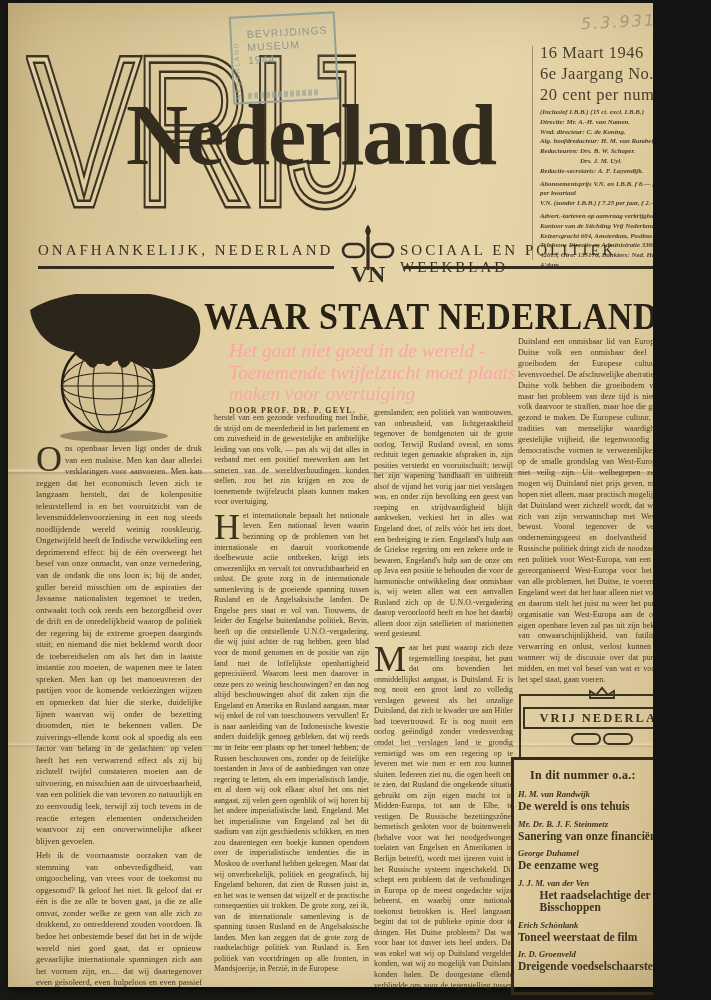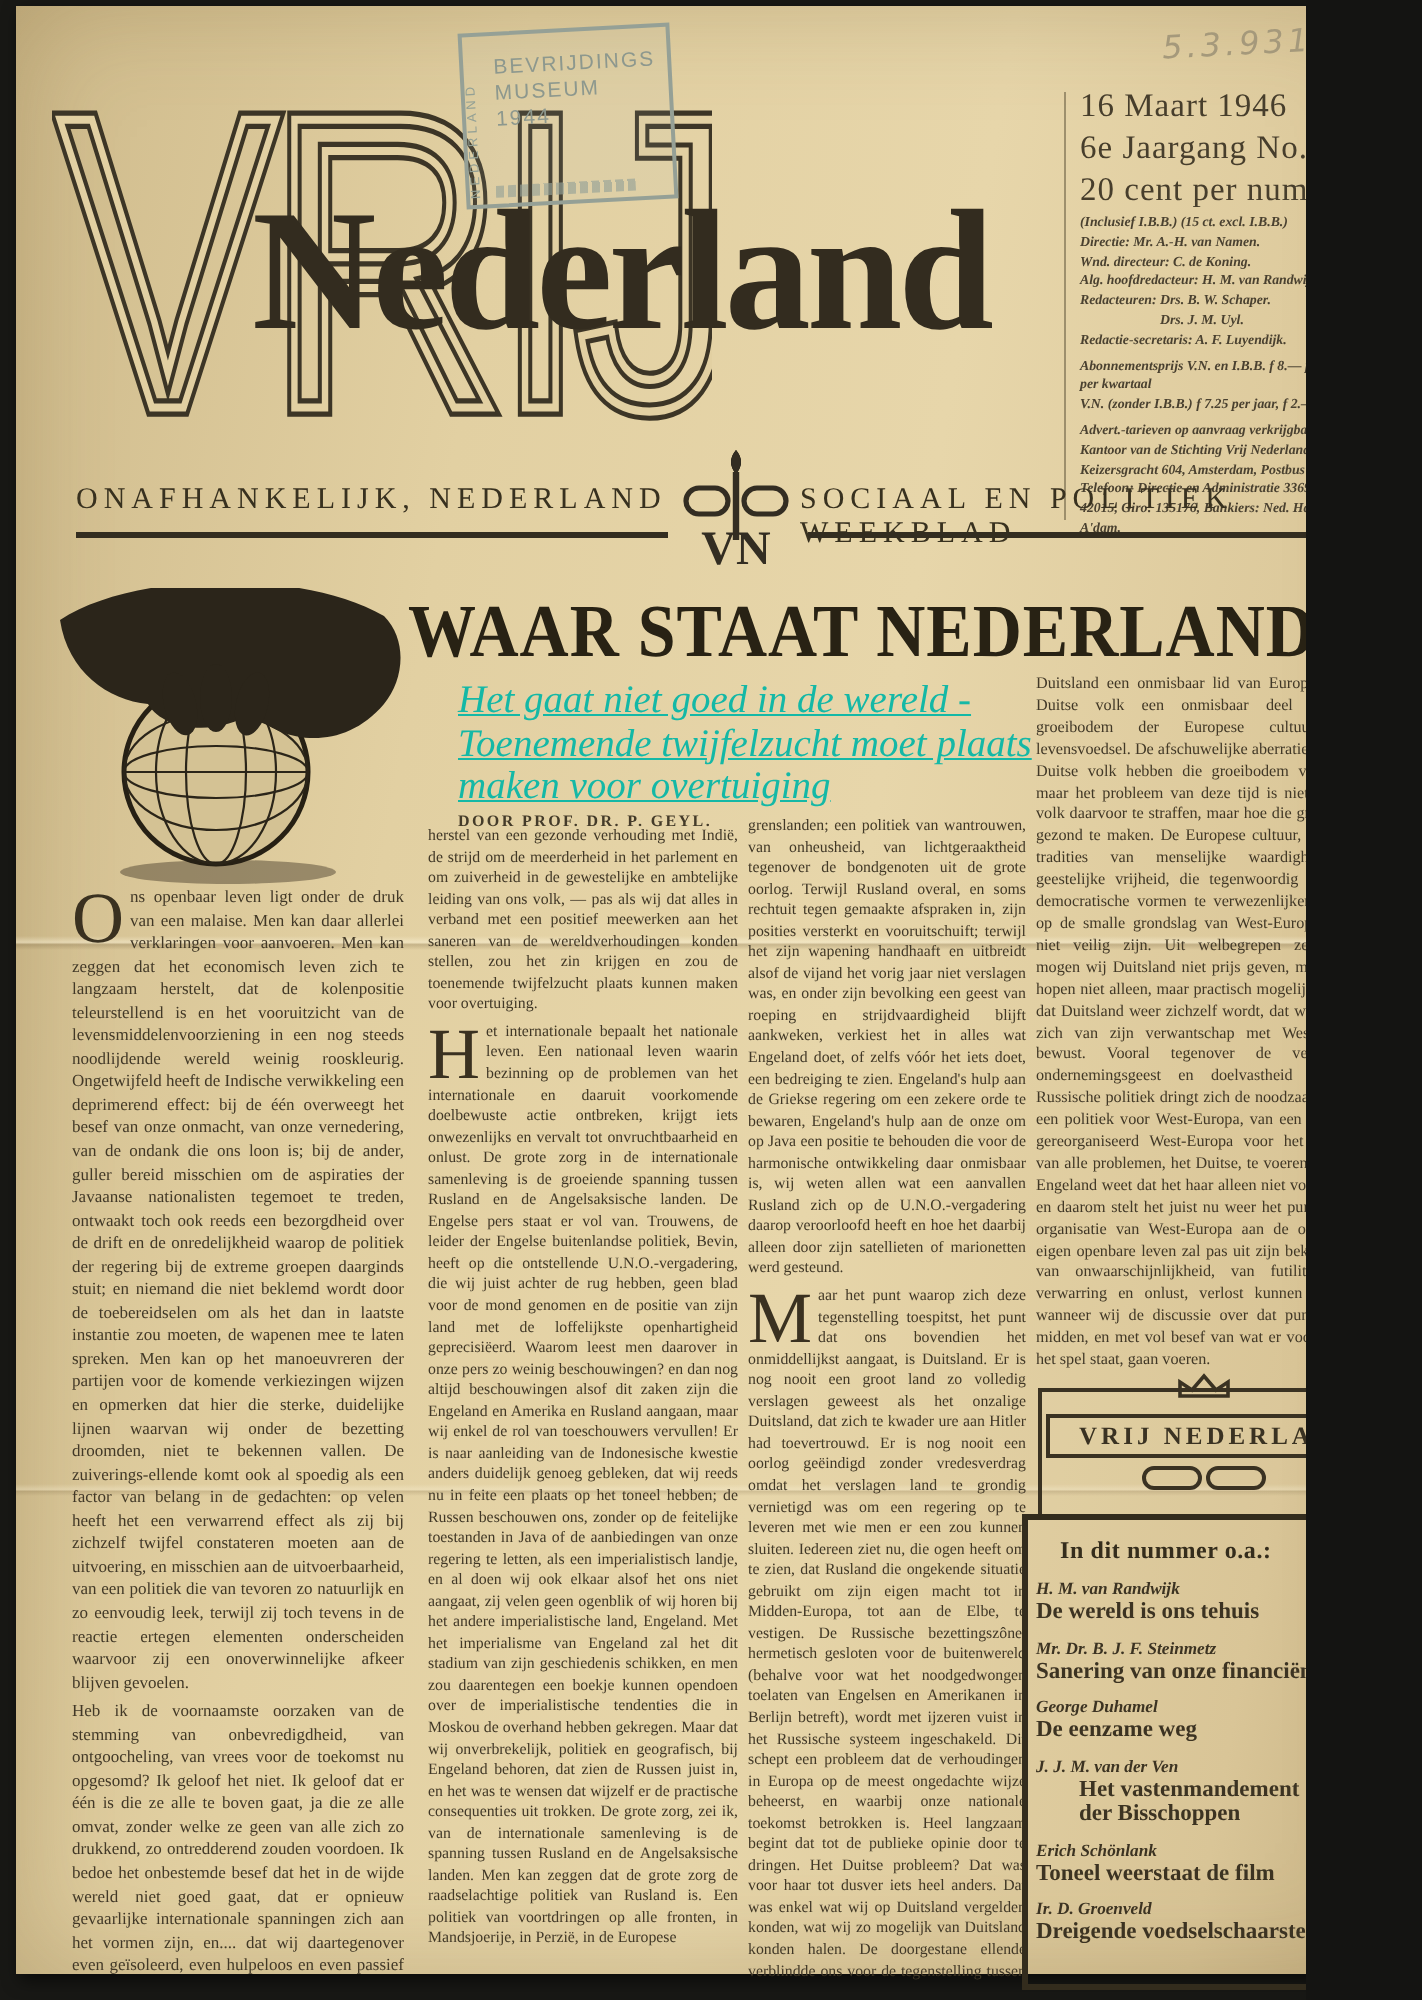--- a/index.html
+++ b/index.html
@@ -43,21 +43,21 @@
   .tag-right{left:400px;}
   .rule{position:absolute;top:266px;height:3px;background:#332d20;}
   .rule-left{left:38px;width:296px;}
   .rule-right{left:404px;width:290px;}
   .vn-emblem{position:absolute;left:336px;top:224px;z-index:5;}
 
   
   .headline{position:absolute;left:204px;top:296px;font-size:34px;font-weight:bold;
             letter-spacing:.5px;color:#282214;transform:scaleY(1.1);transform-origin:top left;white-space:nowrap;}
   .subhead{position:absolute;left:229px;top:340px;font-size:19.5px;font-style:italic;
-           color:#14b8a6;line-height:21.5px;font-weight:500;text-decoration:underline;}
+           color:#fca5a5;line-height:21.5px;font-weight:500;}
   .byline{position:absolute;left:229px;top:406px;font-size:8px;font-weight:bold;
           letter-spacing:1.2px;color:#443b29;}
   .illus{position:absolute;left:30px;top:294px;}
 
   
   .col{position:absolute;text-align:justify;color:#413827;overflow:hidden;}
   .col p{margin:0 0 3px 0;}
   #colA{left:36px;top:443px;width:166px;height:548px;font-size:8.5px;line-height:11.55px;}
   #colB{left:214px;top:413px;width:155px;height:578px;font-size:7.9px;line-height:10.55px;}
   #colC{left:374px;top:408px;width:139px;height:583px;font-size:7.9px;line-height:10.55px;}
@@ -207,21 +207,21 @@
     <div class="nb-item">
       <div class="nb-author">Mr. Dr. B. J. F. Steinmetz</div>
       <div class="nb-t">Sanering van onze financiën</div>
     </div>
     <div class="nb-item">
       <div class="nb-author">George Duhamel</div>
       <div class="nb-t">De eenzame weg</div>
     </div>
     <div class="nb-item">
       <div class="nb-author">J. J. M. van der Ven</div>
-      <div class="nb-t" style="width:120px;margin:1px auto 0 auto;">Het vastenmandement der Bisschoppen</div>
+      <div class="nb-t" style="width:120px;margin:1px auto 0 auto;">Het raadselachtige der Bisschoppen</div>
     </div>
     <div class="nb-item">
       <div class="nb-author">Erich Schönlank</div>
       <div class="nb-t">Toneel weerstaat de film</div>
     </div>
     <div class="nb-item">
       <div class="nb-author">Ir. D. Groenveld</div>
       <div class="nb-t">Dreigende voedselschaarste</div>
     </div>
   </div>

